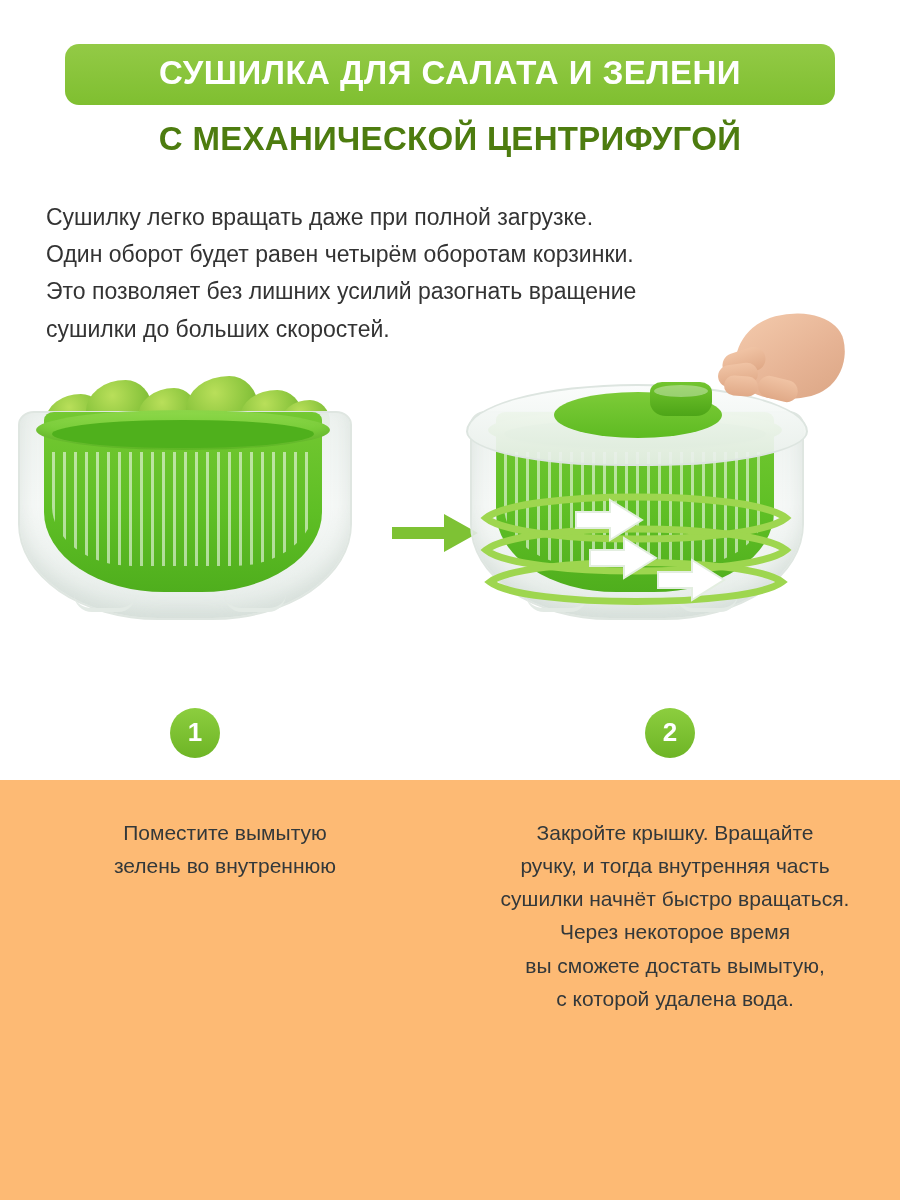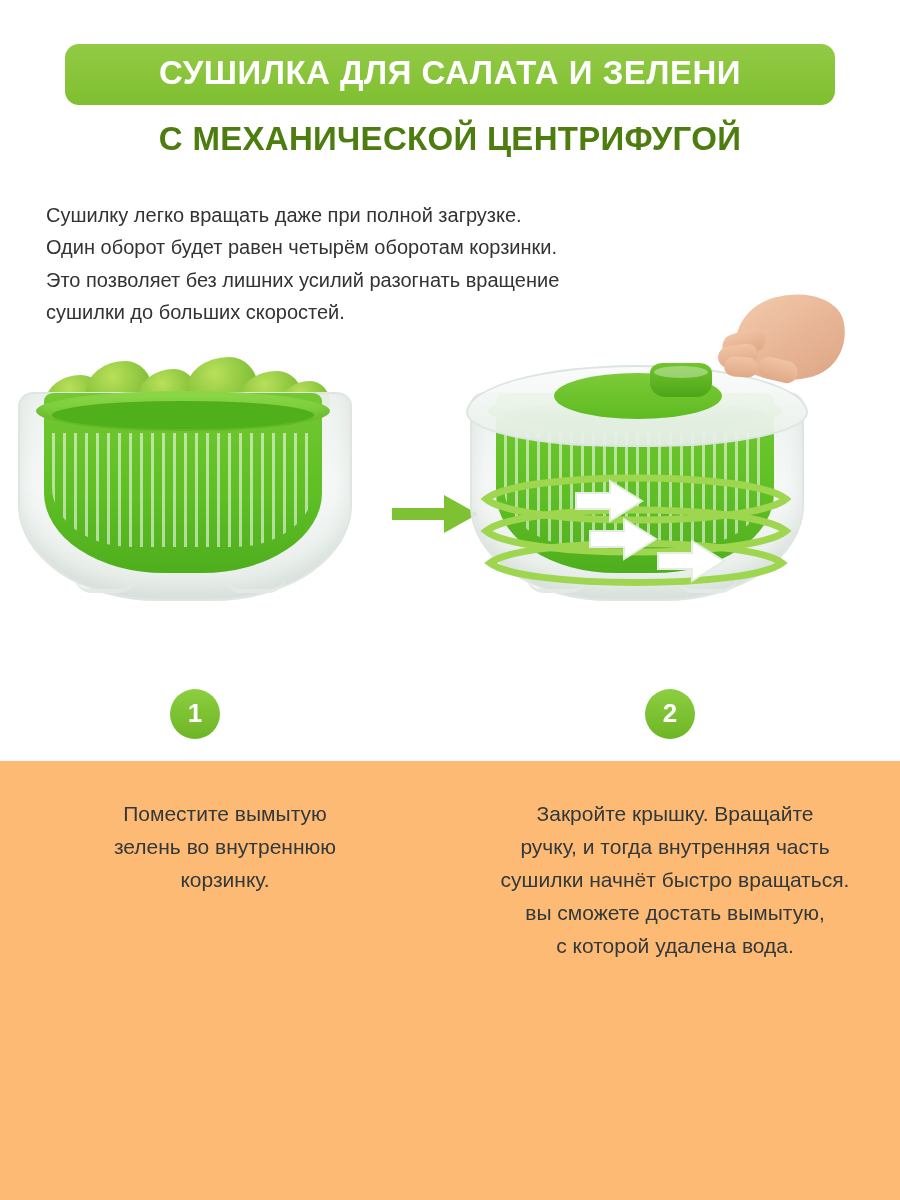--- a/index.html
+++ b/index.html
@@ -52,21 +52,21 @@
     font-size: 33px;
     font-weight: bold;
     letter-spacing: 0.3px;
     line-height: 1.1;
   }
 
   
   .intro {
     margin: 42px 0 0 46px;
     color: #333333;
-    font-size: 20px;
+    font-size: 23px;
     line-height: 1.62;
     max-width: 760px;
   }
   .intro p {
     margin: 0;
   }
 
   
   .illustration {
     position: relative;
@@ -390,24 +390,24 @@
 
   <div class="steps-row">
     <div class="badge b1">1</div>
     <div class="badge b2">2</div>
   </div>
 
   <div class="captions">
     <div class="caption">
       <p>Поместите вымытую</p>
       <p>зелень во внутреннюю</p>
-      <p>корзинку.</p>
     </div>
     <div class="caption">
       <p>Закройте крышку. Вращайте</p>
       <p>ручку, и тогда внутренняя часть</p>
       <p>сушилки начнёт быстро вращаться.</p>
+      <p>Через некоторое время</p>
       <p>вы сможете достать вымытую,</p>
       <p>с которой удалена вода.</p>
     </div>
   </div>
 
 </div>
 
 </body></html>

